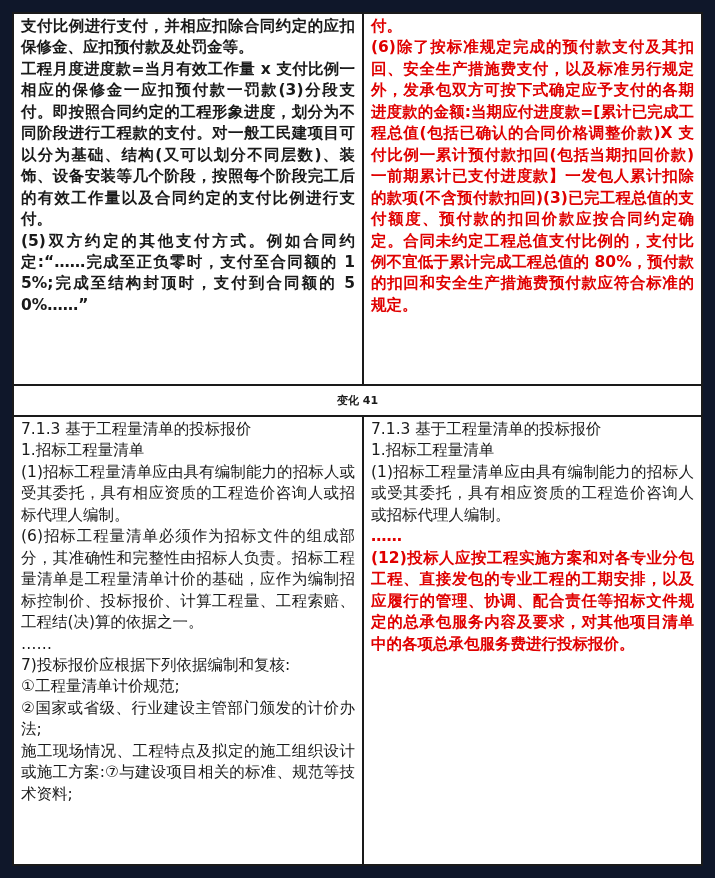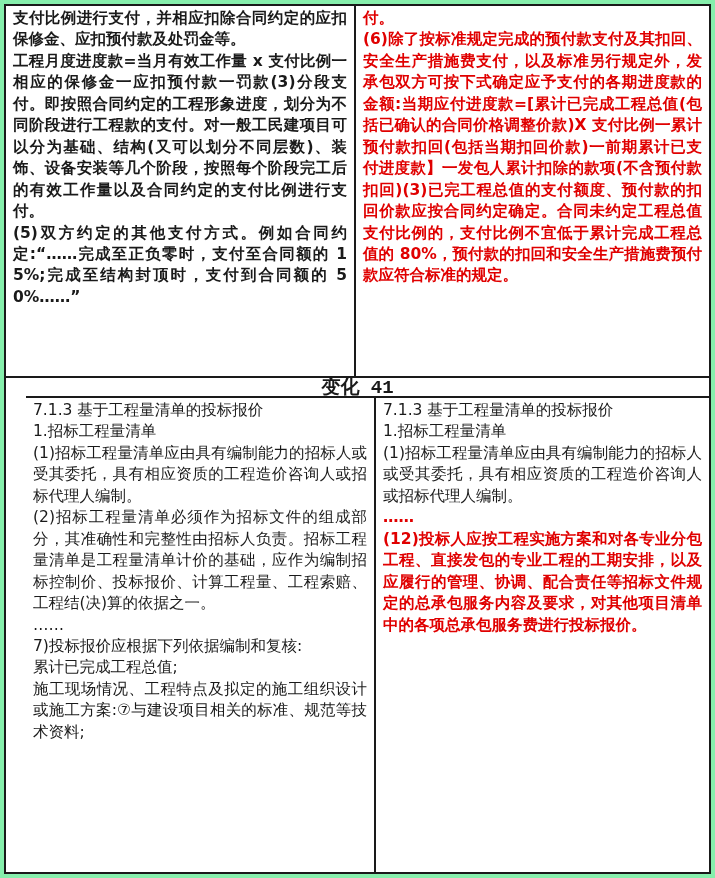--- a/index.html
+++ b/index.html
@@ -1,57 +1,56 @@
 <!DOCTYPE html>
 <html><head>
 <meta charset="utf-8">
 <style>
   html,body{margin:0;padding:0;background:#f0f0f0;}
   .page{
     width:715px;height:878px;
-    background:#86efac;
+    background:#0f172a;
     box-sizing:border-box;
-    padding:4px;
+    padding:12px;
     font-family:"DejaVu Sans","Liberation Sans",sans-serif;
     color:#1a1a1a;
     position:relative;
     overflow:hidden;
   }
   .doc-table{
     box-sizing:border-box;
     width:100%;height:100%;
     border:2px solid #1a1a1a;
     display:flex;flex-direction:column;
     background:#ffffff;
   }
   .row{display:flex;flex-direction:row;box-sizing:border-box;}
   .row + .row{border-top:2px solid #1a1a1a;}
   .row-top{height:370px;flex:0 0 auto;}
-  .row-bottom{flex:1 1 auto;min-height:0;margin-left:20px;}
+  .row-bottom{flex:1 1 auto;min-height:0;}
   .cell{
     box-sizing:border-box;
     overflow:hidden;
     padding:2px 7px 2px 7px;
     font-size:15.5px;
     line-height:1.385;
     text-align:justify;
     word-break:break-all;
   }
   .cell-left{flex:0 0 348px;width:348px;}
   .cell-right{flex:1 1 auto;border-left:2px solid #1a1a1a;}
   .cell p{margin:0;padding:0;}
   .cell p.black{color:#1a1a1a;font-weight:400;}
   .cell p.red{color:#e00000;font-weight:700;}
   .row-top .cell-left p.black{font-weight:600;}
   .banner{
-    flex:0 0 auto;height:20px;
+    flex:0 0 auto;height:31px;
     display:flex;align-items:center;justify-content:center;
-    font-weight:700;font-size:19px;
+    font-weight:700;font-size:11px;
     box-sizing:border-box;
-    font-family:Liberation Mono, monospace;
   }
   .col-headers{flex:0 0 auto;height:24px;}
   .col-header{
     display:flex;align-items:center;justify-content:center;
     font-weight:700;font-size:15px;
     padding:0;
   }
 </style>
 </head>
 <body>
@@ -72,24 +71,25 @@
     </div>
 
     <div class="row banner">变化 41</div>
 
 
     <div class="row row-bottom">
       <div class="cell cell-left">
           <p class="black">7.1.3 基于工程量清单的投标报价</p>
           <p class="black">1.招标工程量清单</p>
           <p class="black">(1)招标工程量清单应由具有编制能力的招标人或受其委托，具有相应资质的工程造价咨询人或招标代理人编制。</p>
-          <p class="black">(2)招标工程量清单必须作为招标文件的组成部分，其准确性和完整性由招标人负责。招标工程量清单是工程量清单计价的基础，应作为编制招标控制价、投标报价、计算工程量、工程索赔、工程结(决)算的依据之一。</p>
+          <p class="black">(6)招标工程量清单必须作为招标文件的组成部分，其准确性和完整性由招标人负责。招标工程量清单是工程量清单计价的基础，应作为编制招标控制价、投标报价、计算工程量、工程索赔、工程结(决)算的依据之一。</p>
           <p class="black">……</p>
           <p class="black">7)投标报价应根据下列依据编制和复核:</p>
-          <p class="black">累计已完成工程总值;</p>
+          <p class="black">①工程量清单计价规范;</p>
+          <p class="black">②国家或省级、行业建设主管部门颁发的计价办法;</p>
           <p class="black">施工现场情况、工程特点及拟定的施工组织设计或施工方案:⑦与建设项目相关的标准、规范等技术资料;</p>
         </div>
       <div class="cell cell-right">
           <p class="black">7.1.3 基于工程量清单的投标报价</p>
           <p class="black">1.招标工程量清单</p>
           <p class="black">(1)招标工程量清单应由具有编制能力的招标人或受其委托，具有相应资质的工程造价咨询人或招标代理人编制。</p>
           <p class="red">……</p>
           <p class="red">(12)投标人应按工程实施方案和对各专业分包工程、直接发包的专业工程的工期安排，以及应履行的管理、协调、配合责任等招标文件规定的总承包服务内容及要求，对其他项目清单中的各项总承包服务费进行投标报价。</p>
         </div>
     </div>

